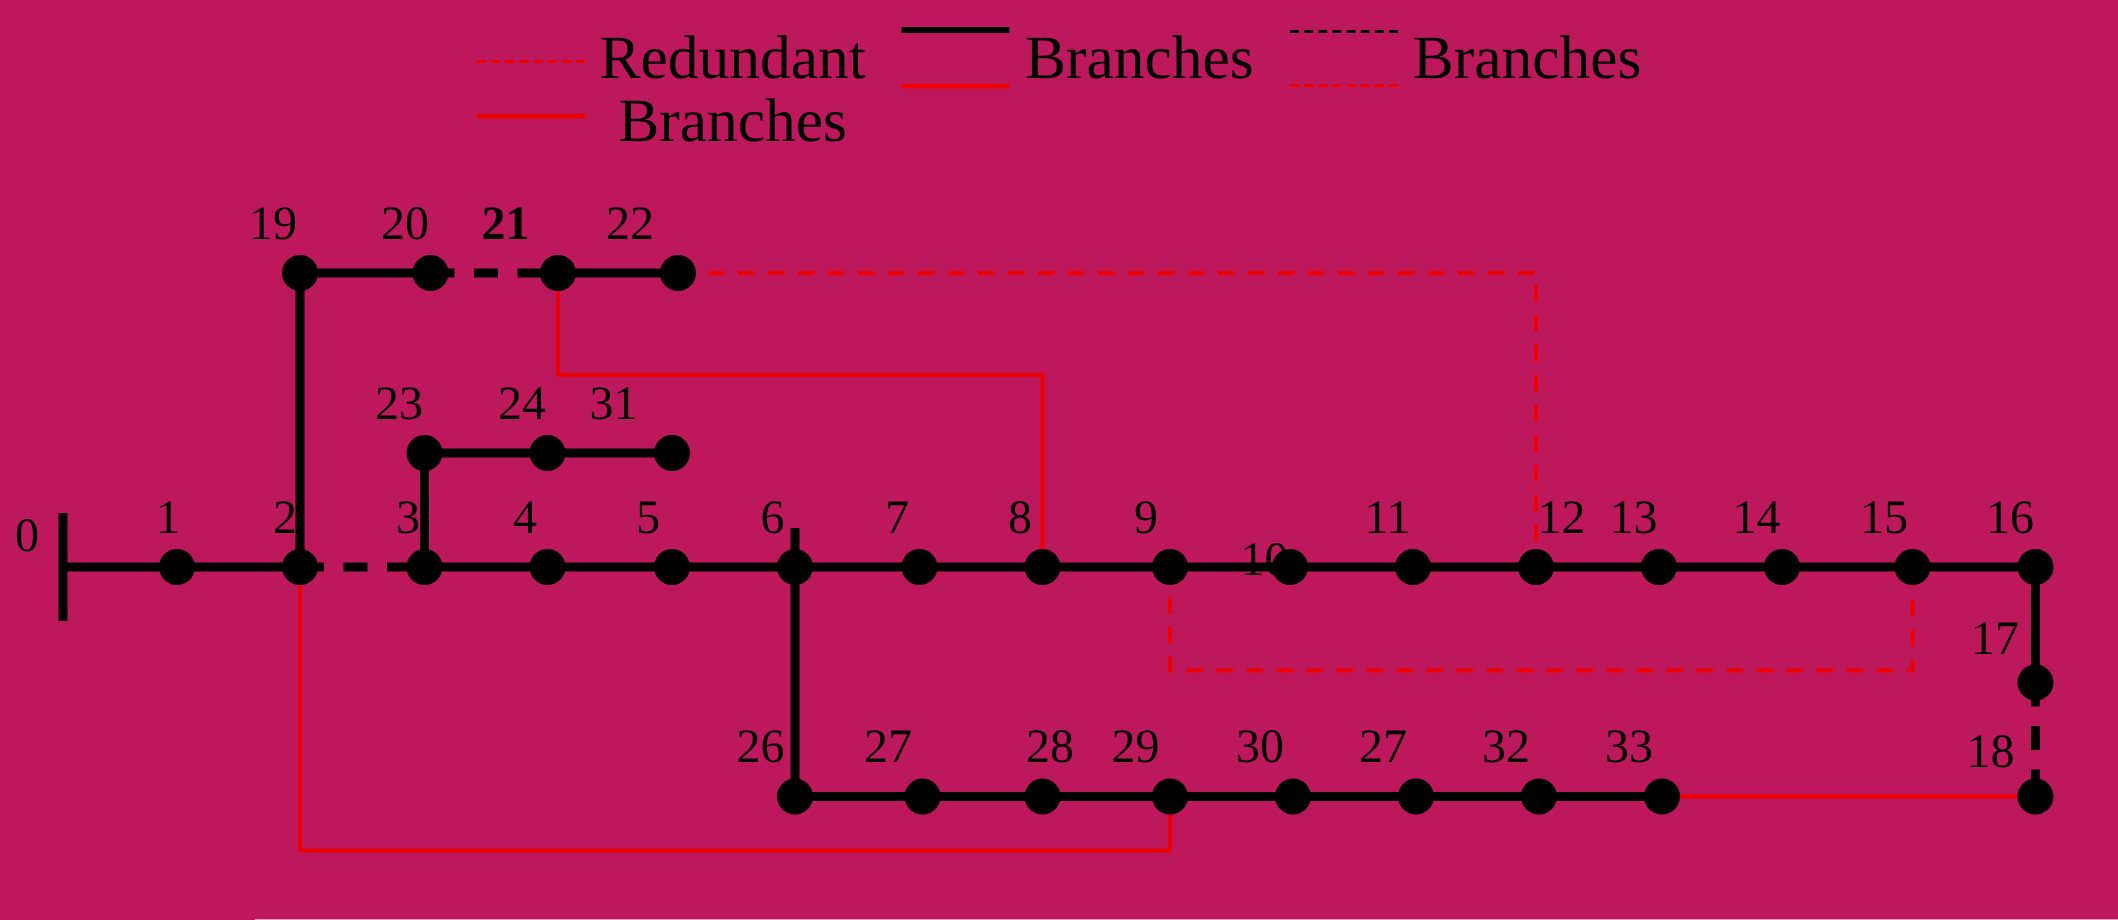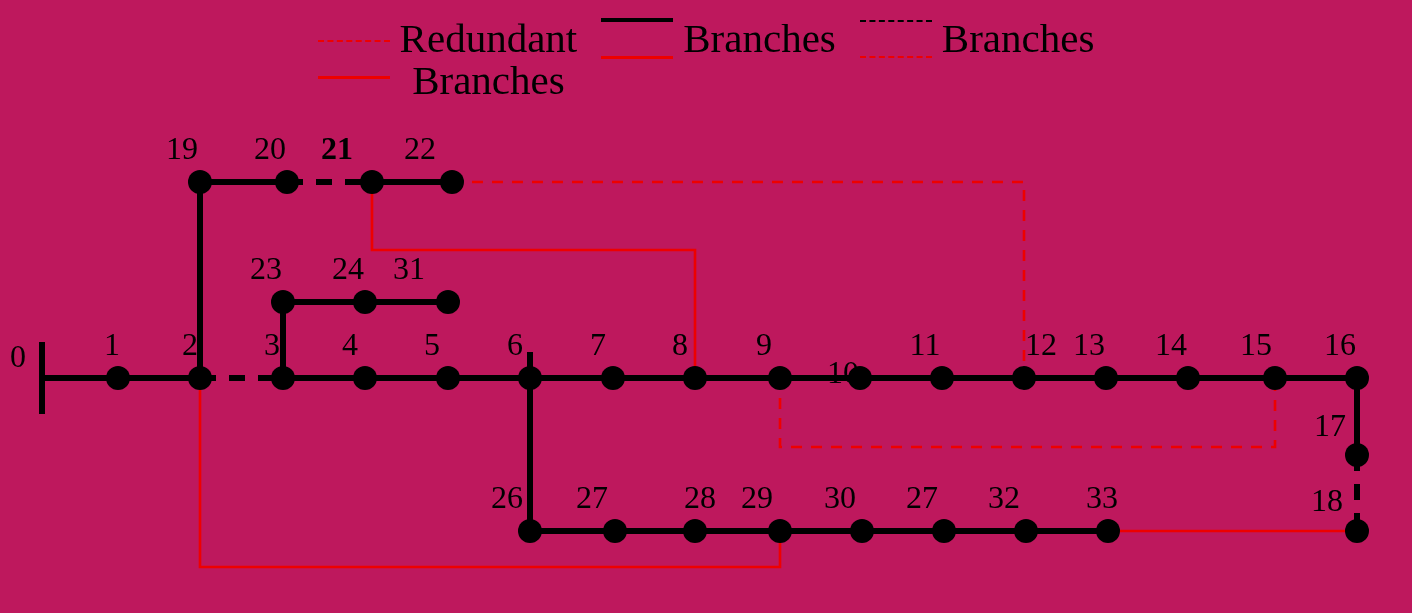--- a/index.html
+++ b/index.html
@@ -219,15 +219,15 @@
       <div class="node-label" style="left: 266px; top: 284px; text-align: right;">23</div>
       <div class="node-label" style="left: 348px; top: 284px;">24</div>
       <div class="node-label" style="left: 409px; top: 284px;">31</div>
       <div class="node-label" style="left: 507px; top: 513px;">26</div>
       <div class="node-label" style="left: 592px; top: 513px;">27</div>
       <div class="node-label" style="left: 700px; top: 513px;">28</div>
       <div class="node-label" style="left: 757px; top: 513px;">29</div>
       <div class="node-label" style="left: 840px; top: 513px;">30</div>
       <div class="node-label" style="left: 922px; top: 513px;">27</div>
       <div class="node-label" style="left: 1004px; top: 513px;">32</div>
-      <div class="node-label" style="left: 1086px; top: 513px; margin-left: 16px;">33</div>
+      <div class="node-label" style="left: 1086px; top: 513px;">33</div>
     </div>
 </div>
 
 </body></html>

